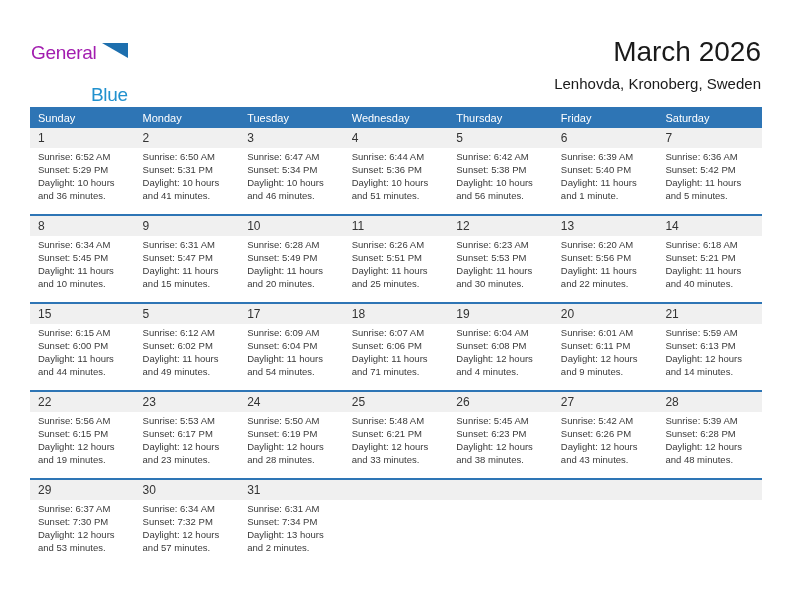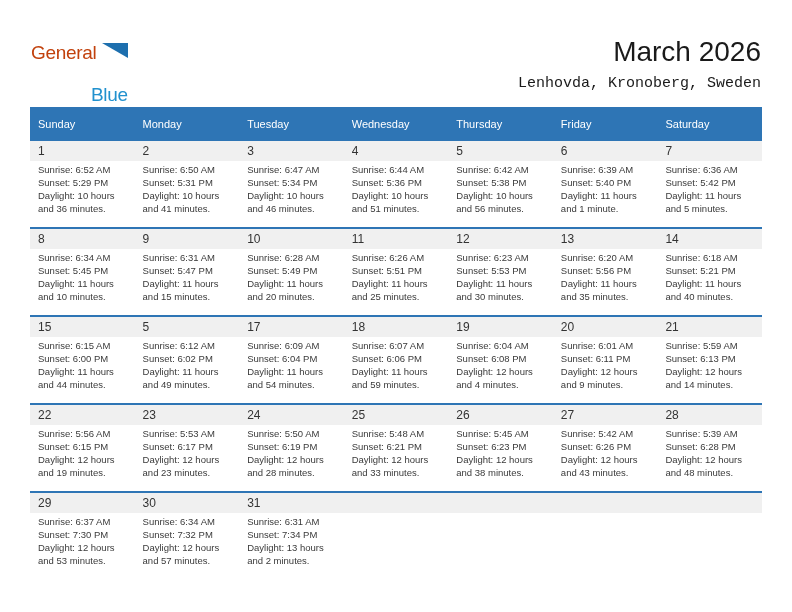--- a/index.html
+++ b/index.html
@@ -11,49 +11,49 @@
     overflow: hidden;
   }
   .page { position: absolute; inset: 0; }
 
   
   .logo {
     position: absolute; left: 31px; top: 40px;
     width: 120px; height: 48px;
   }
   .logo-general {
-    font-size: 19px; color: #c2410c; letter-spacing: -0.3px;
+    font-size: 19px; color: #a21caf; letter-spacing: -0.3px;
     position: absolute; left: 0; top: 2px;
   }
   .logo-triangle {
     position: absolute; left: 71px; top: 3px;
     width: 26px; height: 15px;
     background: #1d6fae;
     -webkit-clip-path: polygon(0 0, 100% 0, 100% 100%);
     clip-path: polygon(0 0, 100% 0, 100% 100%);
   }
   .logo-blue {
     font-size: 19px; color: #2191ce; letter-spacing: -0.3px;
     position: absolute; left: 60px; top: 20px; margin-top: 24px;
   }
   .header-right {
     position: absolute; right: 31px; top: 36px;
     text-align: right;
     margin-left: 46px;
   }
   .cal-title { font-size: 28px; color: #1a1a1a; line-height: 32px; font-weight: 400; }
-  .cal-subtitle { font-size: 15px; color: #1a1a1a; line-height: 20px; margin-top: 6px; font-weight: 400; font-family: Liberation Mono, monospace; }
+  .cal-subtitle { font-size: 15px; color: #1a1a1a; line-height: 20px; margin-top: 6px; font-weight: 400; }
 
   
   .calendar { position: absolute; left: 30px; top: 107px; width: 732px; }
   .grid { display: grid; grid-template-columns: repeat(7, 1fr); }
 
   .weekday-row {
     background: #2e75b5;
-    height: 34px;
+    height: 21px;
     align-items: center;
   }
   .weekday-cell {
     color: #ffffff; font-size: 11px; padding-left: 8px;
     white-space: nowrap; overflow: hidden;
   }
 
   .week { background: #ffffff; }
   .week + .week { border-top: 2px solid #2e75b5; }
 
@@ -187,21 +187,21 @@
             <div class="detail-cell">
               <div class="detail-line">Sunrise: 6:23 AM</div>
               <div class="detail-line">Sunset: 5:53 PM</div>
               <div class="detail-line">Daylight: 11 hours</div>
               <div class="detail-line">and 30 minutes.</div>
             </div>
             <div class="detail-cell">
               <div class="detail-line">Sunrise: 6:20 AM</div>
               <div class="detail-line">Sunset: 5:56 PM</div>
               <div class="detail-line">Daylight: 11 hours</div>
-              <div class="detail-line">and 35 minutes.</div>
+              <div class="detail-line">and 22 minutes.</div>
             </div>
             <div class="detail-cell">
               <div class="detail-line">Sunrise: 6:18 AM</div>
               <div class="detail-line">Sunset: 5:21 PM</div>
               <div class="detail-line">Daylight: 11 hours</div>
               <div class="detail-line">and 40 minutes.</div>
             </div>
           </div>
         </div>
         <div class="week">
@@ -230,21 +230,21 @@
             <div class="detail-cell">
               <div class="detail-line">Sunrise: 6:09 AM</div>
               <div class="detail-line">Sunset: 6:04 PM</div>
               <div class="detail-line">Daylight: 11 hours</div>
               <div class="detail-line">and 54 minutes.</div>
             </div>
             <div class="detail-cell">
               <div class="detail-line">Sunrise: 6:07 AM</div>
               <div class="detail-line">Sunset: 6:06 PM</div>
               <div class="detail-line">Daylight: 11 hours</div>
-              <div class="detail-line">and 59 minutes.</div>
+              <div class="detail-line">and 71 minutes.</div>
             </div>
             <div class="detail-cell">
               <div class="detail-line">Sunrise: 6:04 AM</div>
               <div class="detail-line">Sunset: 6:08 PM</div>
               <div class="detail-line">Daylight: 12 hours</div>
               <div class="detail-line">and 4 minutes.</div>
             </div>
             <div class="detail-cell">
               <div class="detail-line">Sunrise: 6:01 AM</div>
               <div class="detail-line">Sunset: 6:11 PM</div>

